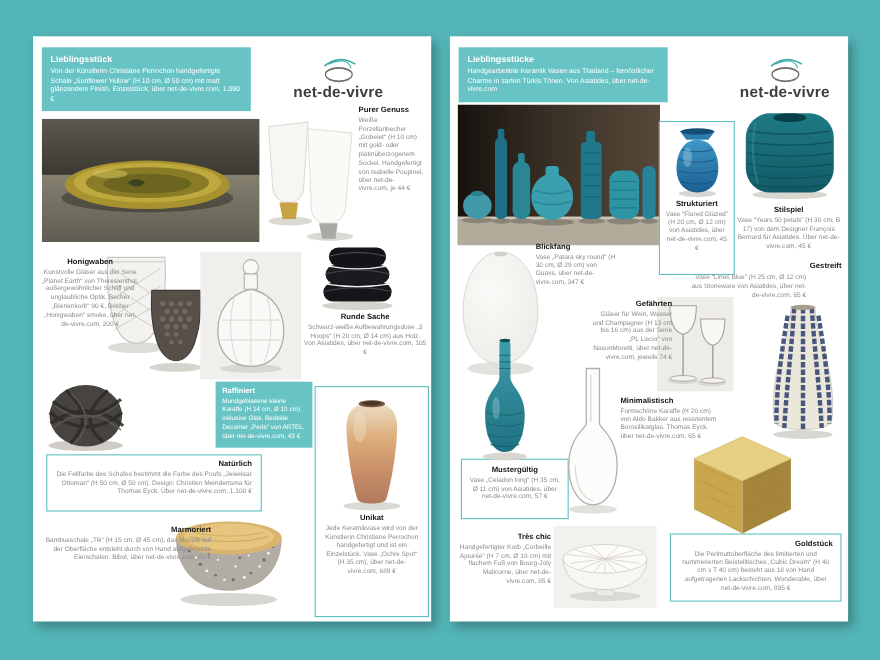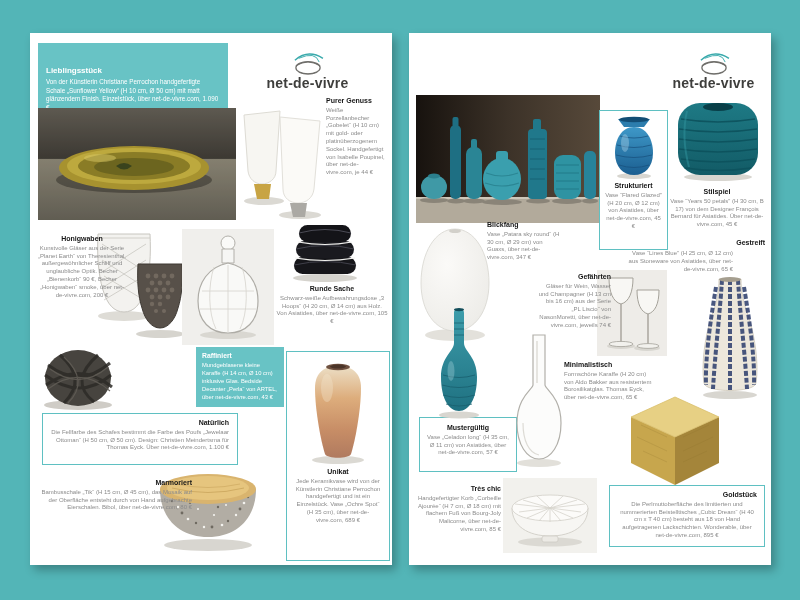--- a/index.html
+++ b/index.html
@@ -11,21 +11,21 @@
   *{box-sizing:border-box;}
   .page{
     position:absolute;top:33px;width:362px;height:532px;background:#ffffff;
     box-shadow:4px 5px 9px rgba(0,0,0,0.28);overflow:hidden;
   }
   .abs{position:absolute;}
   .t{font-weight:bold;font-size:7px;color:#161616;line-height:1.25;margin-bottom:1px;}
   .b{font-size:6px;color:#8b8b8b;line-height:1.3;}
   .c{text-align:center;}
   .r{text-align:right;}
-  .tealpanel{background:#68c3c5;color:#fff;padding:23px 8px;}
+  .tealpanel{background:#68c3c5;color:#fff;padding:6px 8px;}
   .tealpanel .t{color:#fff;font-size:8px;margin-bottom:2px;}
   .tealpanel .b{color:#fff;font-size:6.3px;line-height:1.35;}
   .frame{border:1px solid #5fc0c2;background:#fff;}
   .logo{text-align:center;}
   .logo-text{font-size:14px;font-weight:bold;color:#3e3e3c;letter-spacing:0.2px;margin-top:-2px;}
   svg{display:block;width:100%;height:100%;}
 </style>
 </head>
 <body>
 
@@ -253,20 +253,24 @@
         <ellipse cx="26" cy="30" rx="6" ry="14" fill="#f3e8d2" opacity="0.35"></ellipse>
       </svg>
     </div>
     <div class="t">Unikat</div>
     <div class="b" style="padding:0 7px;">Jede Keramikvase wird von der Künstlerin Christiane Perrochon handgefertigt und ist ein Einzelstück. Vase „Ochre Spot“ (H 35 cm), über net-de-vivre.com, 689 €</div>
   </div>
 </div>
 
 <div class="page" style="left:409px;">
 
+  <div class="abs tealpanel" style="left:8px;top:10px;width:190px;">
+    <div class="t">Lieblingsstücke</div>
+    <div class="b">Handgearbeitete Keramik Vasen aus Thailand – fernöstlicher Charme in zarten Türkis Tönen. Von Asiatides, über net-de-vivre.com</div>
+  </div>
 
   <div class="abs logo" style="left:252px;top:16px;width:105px;">
     <div style="width:44px;height:28px;margin:0 auto;">
       <svg viewBox="0 0 44 30">
         <path d="M8,12 Q22,0 38,10" stroke="#37a9ab" stroke-width="1.6" fill="none"></path>
         <path d="M12,10 Q30,2 34,14" stroke="#37a9ab" stroke-width="1" fill="none"></path>
         <ellipse cx="22" cy="20" rx="13" ry="6.5" fill="none" stroke="#6f6e6a" stroke-width="1.3"></ellipse>
         <path d="M9,18 Q22,10 35,18" stroke="#6f6e6a" stroke-width="1.1" fill="none"></path>
         <path d="M12,25 Q22,29 32,25" stroke="#6f6e6a" stroke-width="1" fill="none"></path>
       </svg>

